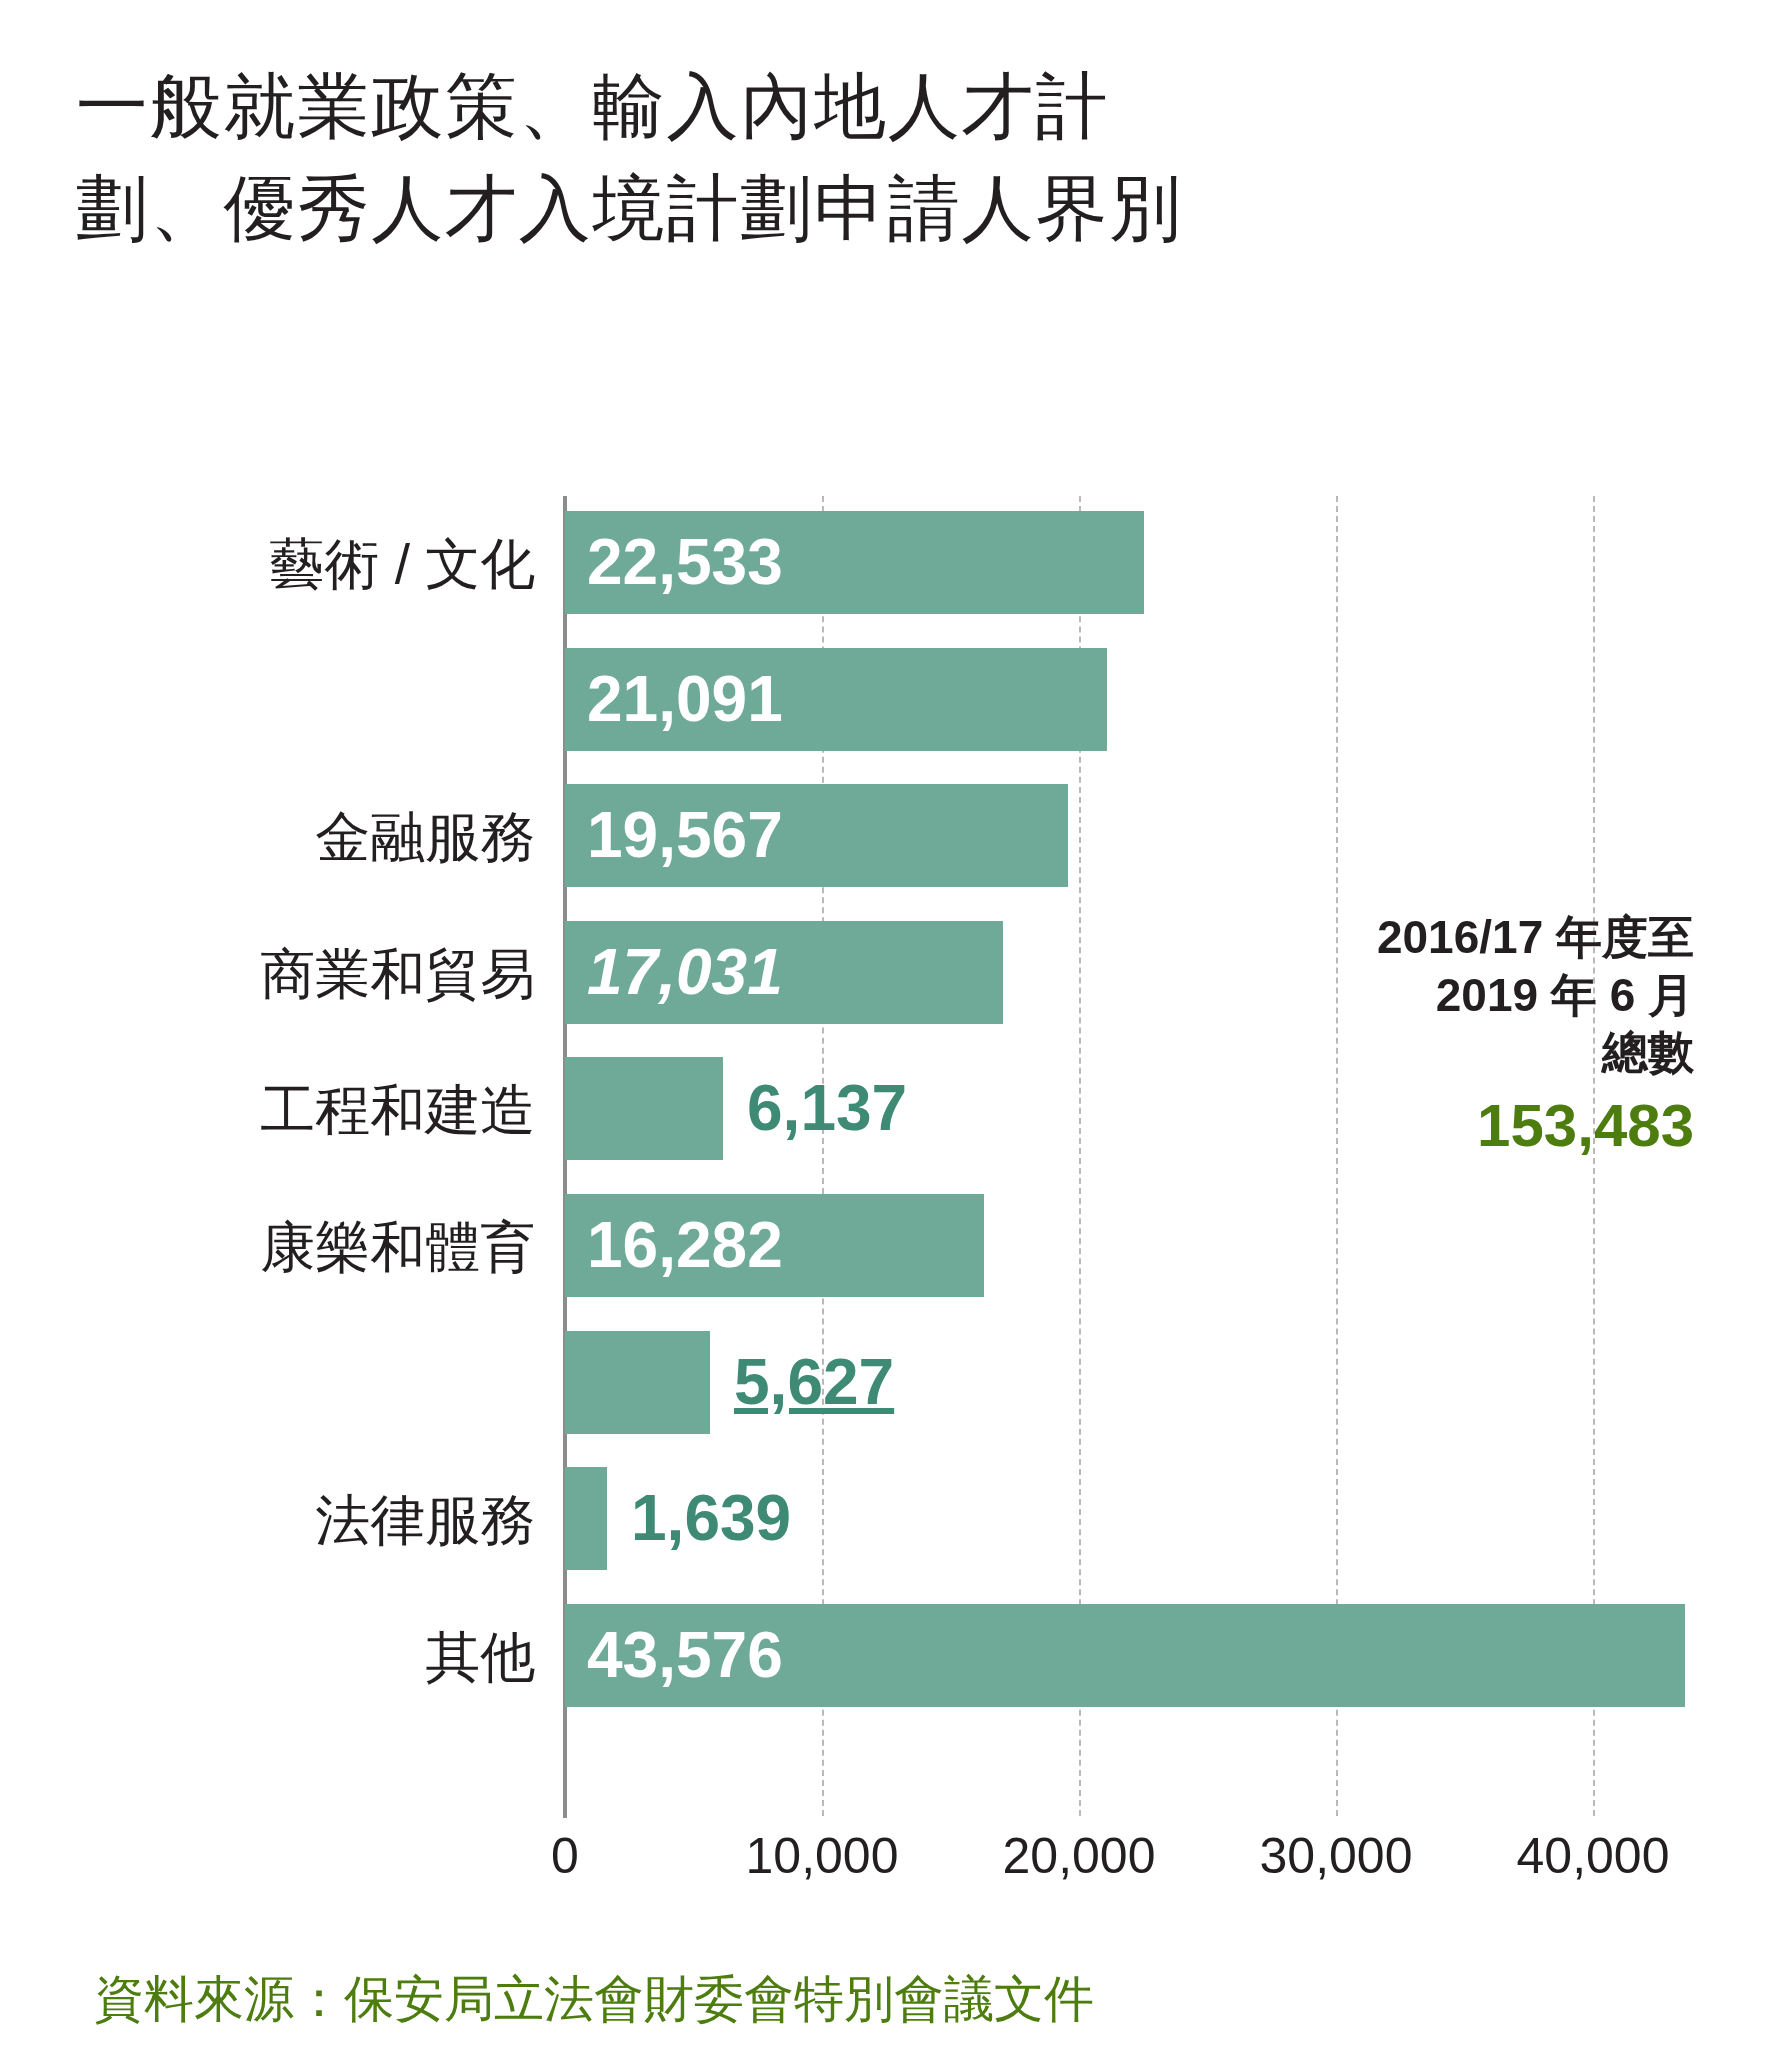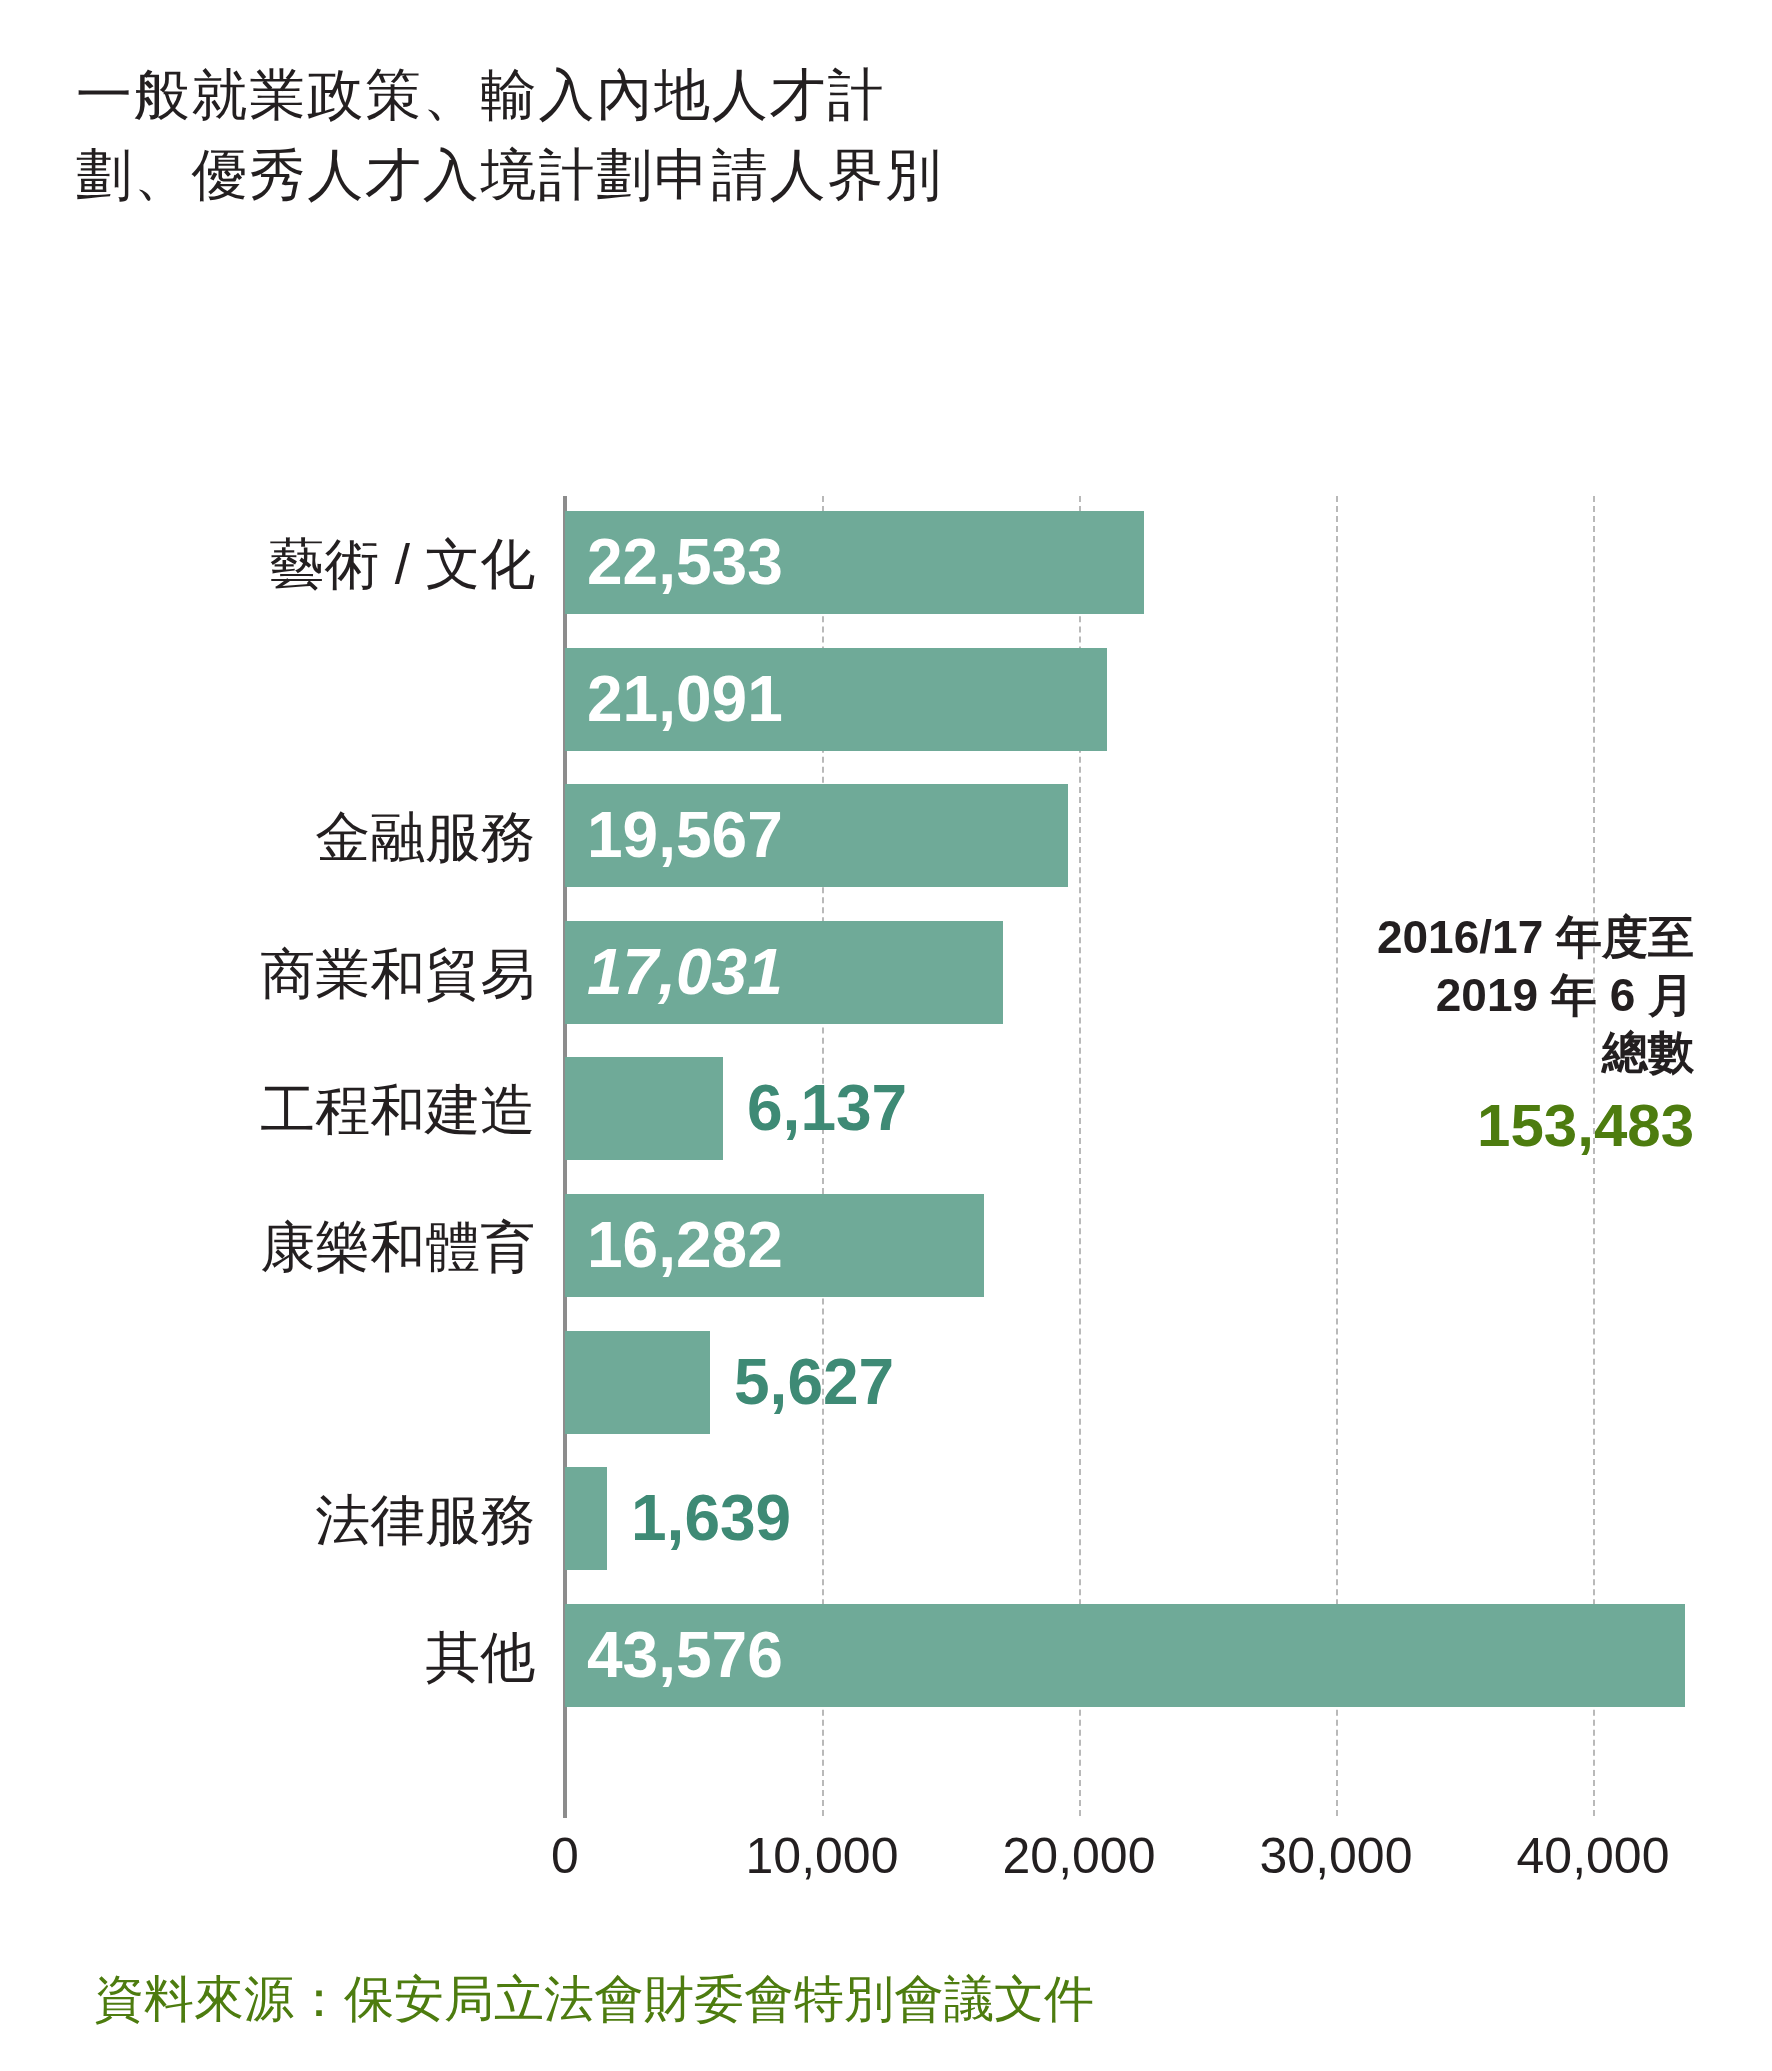--- a/index.html
+++ b/index.html
@@ -17,21 +17,21 @@
   }
 
   
   .title-block {
     position: absolute;
     left: 76px;
     top: 55px;
     width: 1624px;
   }
   .title-line {
-    font-size: 56px;
+    font-size: 72px;
     font-weight: 400;
     line-height: 1.42;
     letter-spacing: 1.8px;
     color: #231f20;
     white-space: nowrap;
   }
 
   
   .chart {
     position: absolute;
@@ -222,21 +222,21 @@
         <div class="row" style="top: 546px;">
           <div class="bar" style="width: 158px; background: rgb(111, 170, 152);"></div>
           <div class="bar-value outside" style="left: 182px; color: rgb(62, 138, 117);">6,137</div>
         </div>
         <div class="row" style="top: 683px;">
           <div class="bar" style="width: 419px; background: rgb(111, 170, 152);"></div>
           <div class="bar-value inside">16,282</div>
         </div>
         <div class="row" style="top: 820px;">
           <div class="bar" style="width: 145px; background: rgb(111, 170, 152);"></div>
-          <div class="bar-value outside" style="left: 169px; color: rgb(62, 138, 117);">5,627</div>
+          <div class="bar-value outside" style="left: 169px; color: rgb(62, 138, 117); text-decoration: underline;">5,627</div>
         </div>
         <div class="row" style="top: 956px;">
           <div class="bar" style="width: 42px; background: rgb(111, 170, 152);"></div>
           <div class="bar-value outside" style="left: 66px; color: rgb(62, 138, 117);">1,639</div>
         </div>
         <div class="row" style="top: 1093px;">
           <div class="bar" style="width: 1120px; background: rgb(111, 170, 152);"></div>
           <div class="bar-value inside">43,576</div>
         </div>
       </div>

